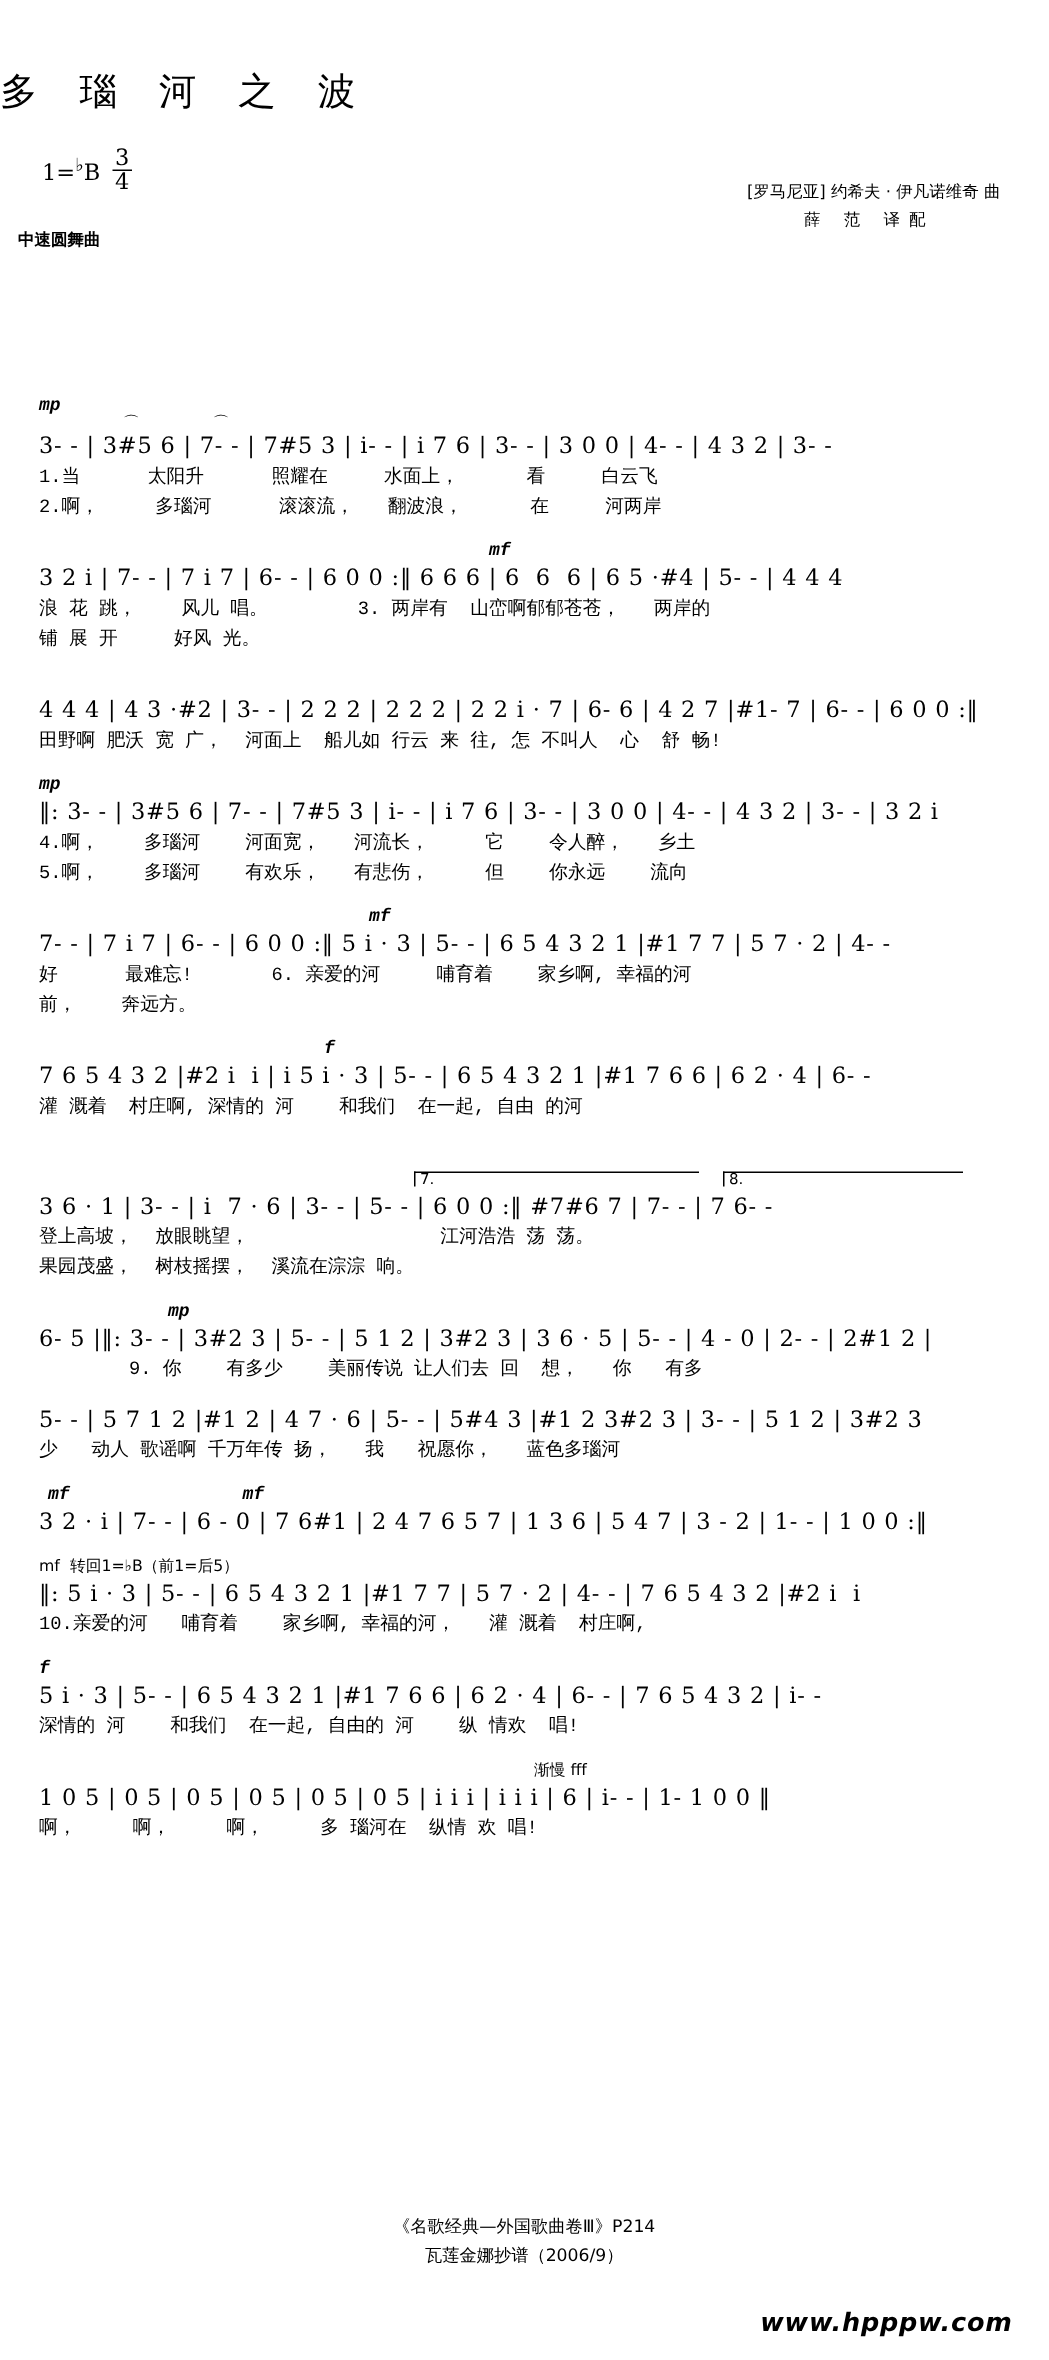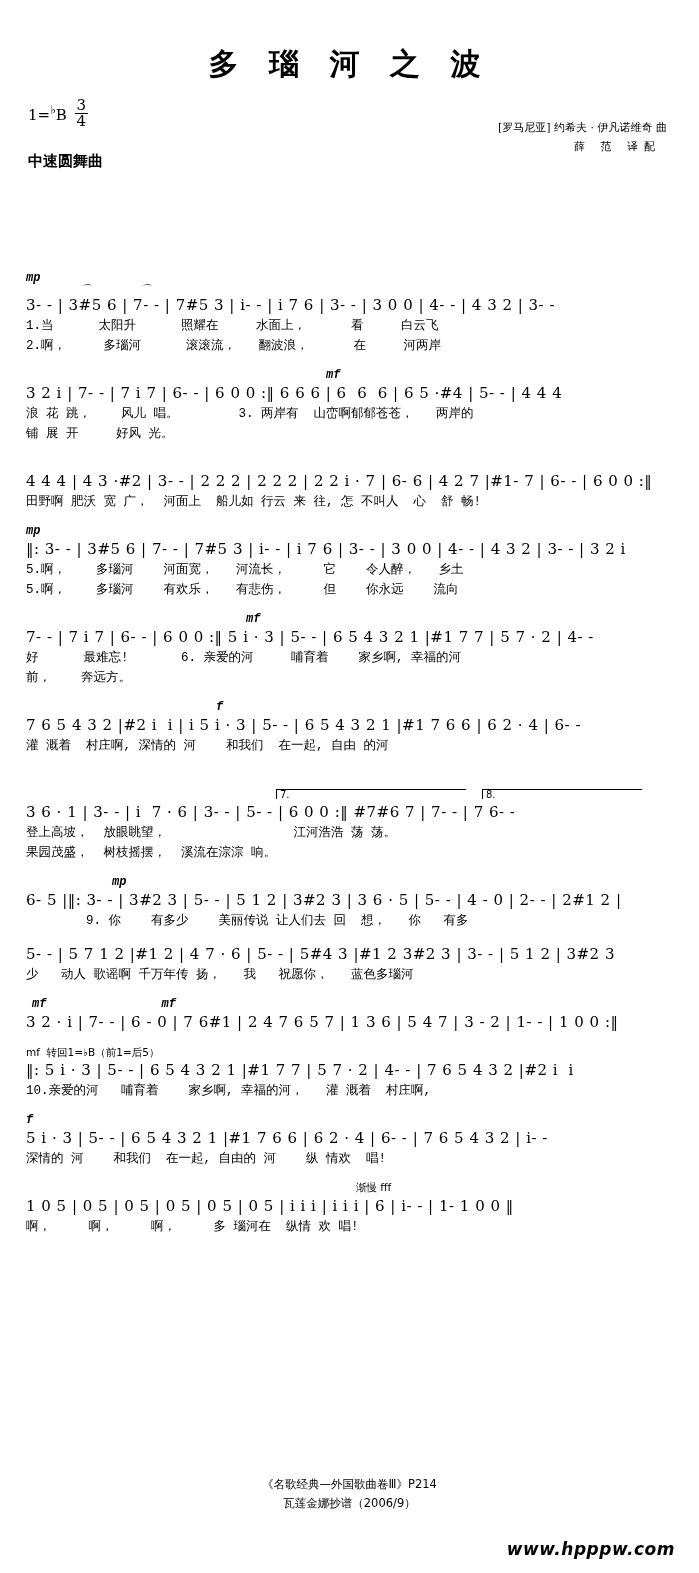--- a/index.html
+++ b/index.html
@@ -9,52 +9,51 @@
     font-family:"DejaVu Sans","Liberation Sans",sans-serif;
     color:#000000;
   }
   .page{
     position:relative;
     width:699px;
     height:1573px;
     overflow:hidden;
   }
   .title{
-    text-align:center;
     font-family:"DejaVu Serif","Liberation Serif",serif;
-    font-size:30px;
-    font-weight:bold;
+    font-size:25px;
+    font-weight:normal;
     letter-spacing:10px;
     margin-top:44px;
   }
   .keyline{
     position:absolute;
     left:28px;
     top:98px;
     font-size:15px;
     font-family:"DejaVu Serif","Liberation Serif",serif;
   }
   .keyline .flat{font-size:12px;vertical-align:6px;}
   .frac{display:inline-block;vertical-align:-6px;text-align:center;line-height:1;margin-left:3px;}
   .frac .num{display:block;font-size:15px;border-bottom:1.3px solid #000;padding:0 2px;}
   .frac .den{display:block;font-size:15px;padding:0 2px;}
   .composer{
     position:absolute;
     right:32px;
     top:118px;
-    text-align:right;
+    text-align:center;
     font-size:11px;
     line-height:19px;
   }
   .composer .l2{letter-spacing:6px;padding-right:6px;}
   .tempo{
     position:absolute;
-    left:28px;
+    left:12px;
     top:152px;
-    font-size:15px;
+    font-size:11px;
     font-weight:bold;
   }
   
   .sys{
     position:relative;
     margin:0 26px;
   }
   .notes{
     font-family:"DejaVu Serif","Liberation Serif",serif;
     font-size:15px;
@@ -175,21 +174,21 @@
 
   <div class="sys blk">
     <div class="mark"></div>
     <div class="notes">4 4 4 | 4 3 ·#2 | 3- - | 2 2 2 | 2 2 2 | 2 2 i · 7 | 6- 6 | 4 2 7 |#1- 7 | 6- - | 6 0 0 :‖</div>
     <div class="lyric">田野啊 肥沃 宽 广，  河面上  船儿如 行云 来 往, 怎 不叫人  心  舒 畅!</div>
   </div>
 
   <div class="sys blk">
     <div class="mark">mp</div>
     <div class="notes">‖: 3- - | 3#5 6 | 7- - | 7#5 3 | i- - | i 7 6 | 3- - | 3 0 0 | 4- - | 4 3 2 | 3- - | 3 2 i</div>
-    <div class="lyric">5.啊，    多瑙河    河面宽，   河流长，     它    令人醉，   乡土</div>
+    <div class="lyric">4.啊，    多瑙河    河面宽，   河流长，     它    令人醉，   乡土</div>
     <div class="lyric">5.啊，    多瑙河    有欢乐，   有悲伤，     但    你永远    流向</div>
   </div>
 
   <div class="sys blk">
     <div class="mark" style="padding-left:220px">mf</div>
     <div class="notes">7- - | 7 i 7 | 6- - | 6 0 0 :‖ 5 i · 3 | 5- - | 6 5 4 3 2 1 |#1 7 7 | 5 7 · 2 | 4- -</div>
     <div class="lyric">好      最难忘!       6. 亲爱的河     哺育着    家乡啊, 幸福的河</div>
     <div class="lyric">前，    奔远方。</div>
   </div>
 

